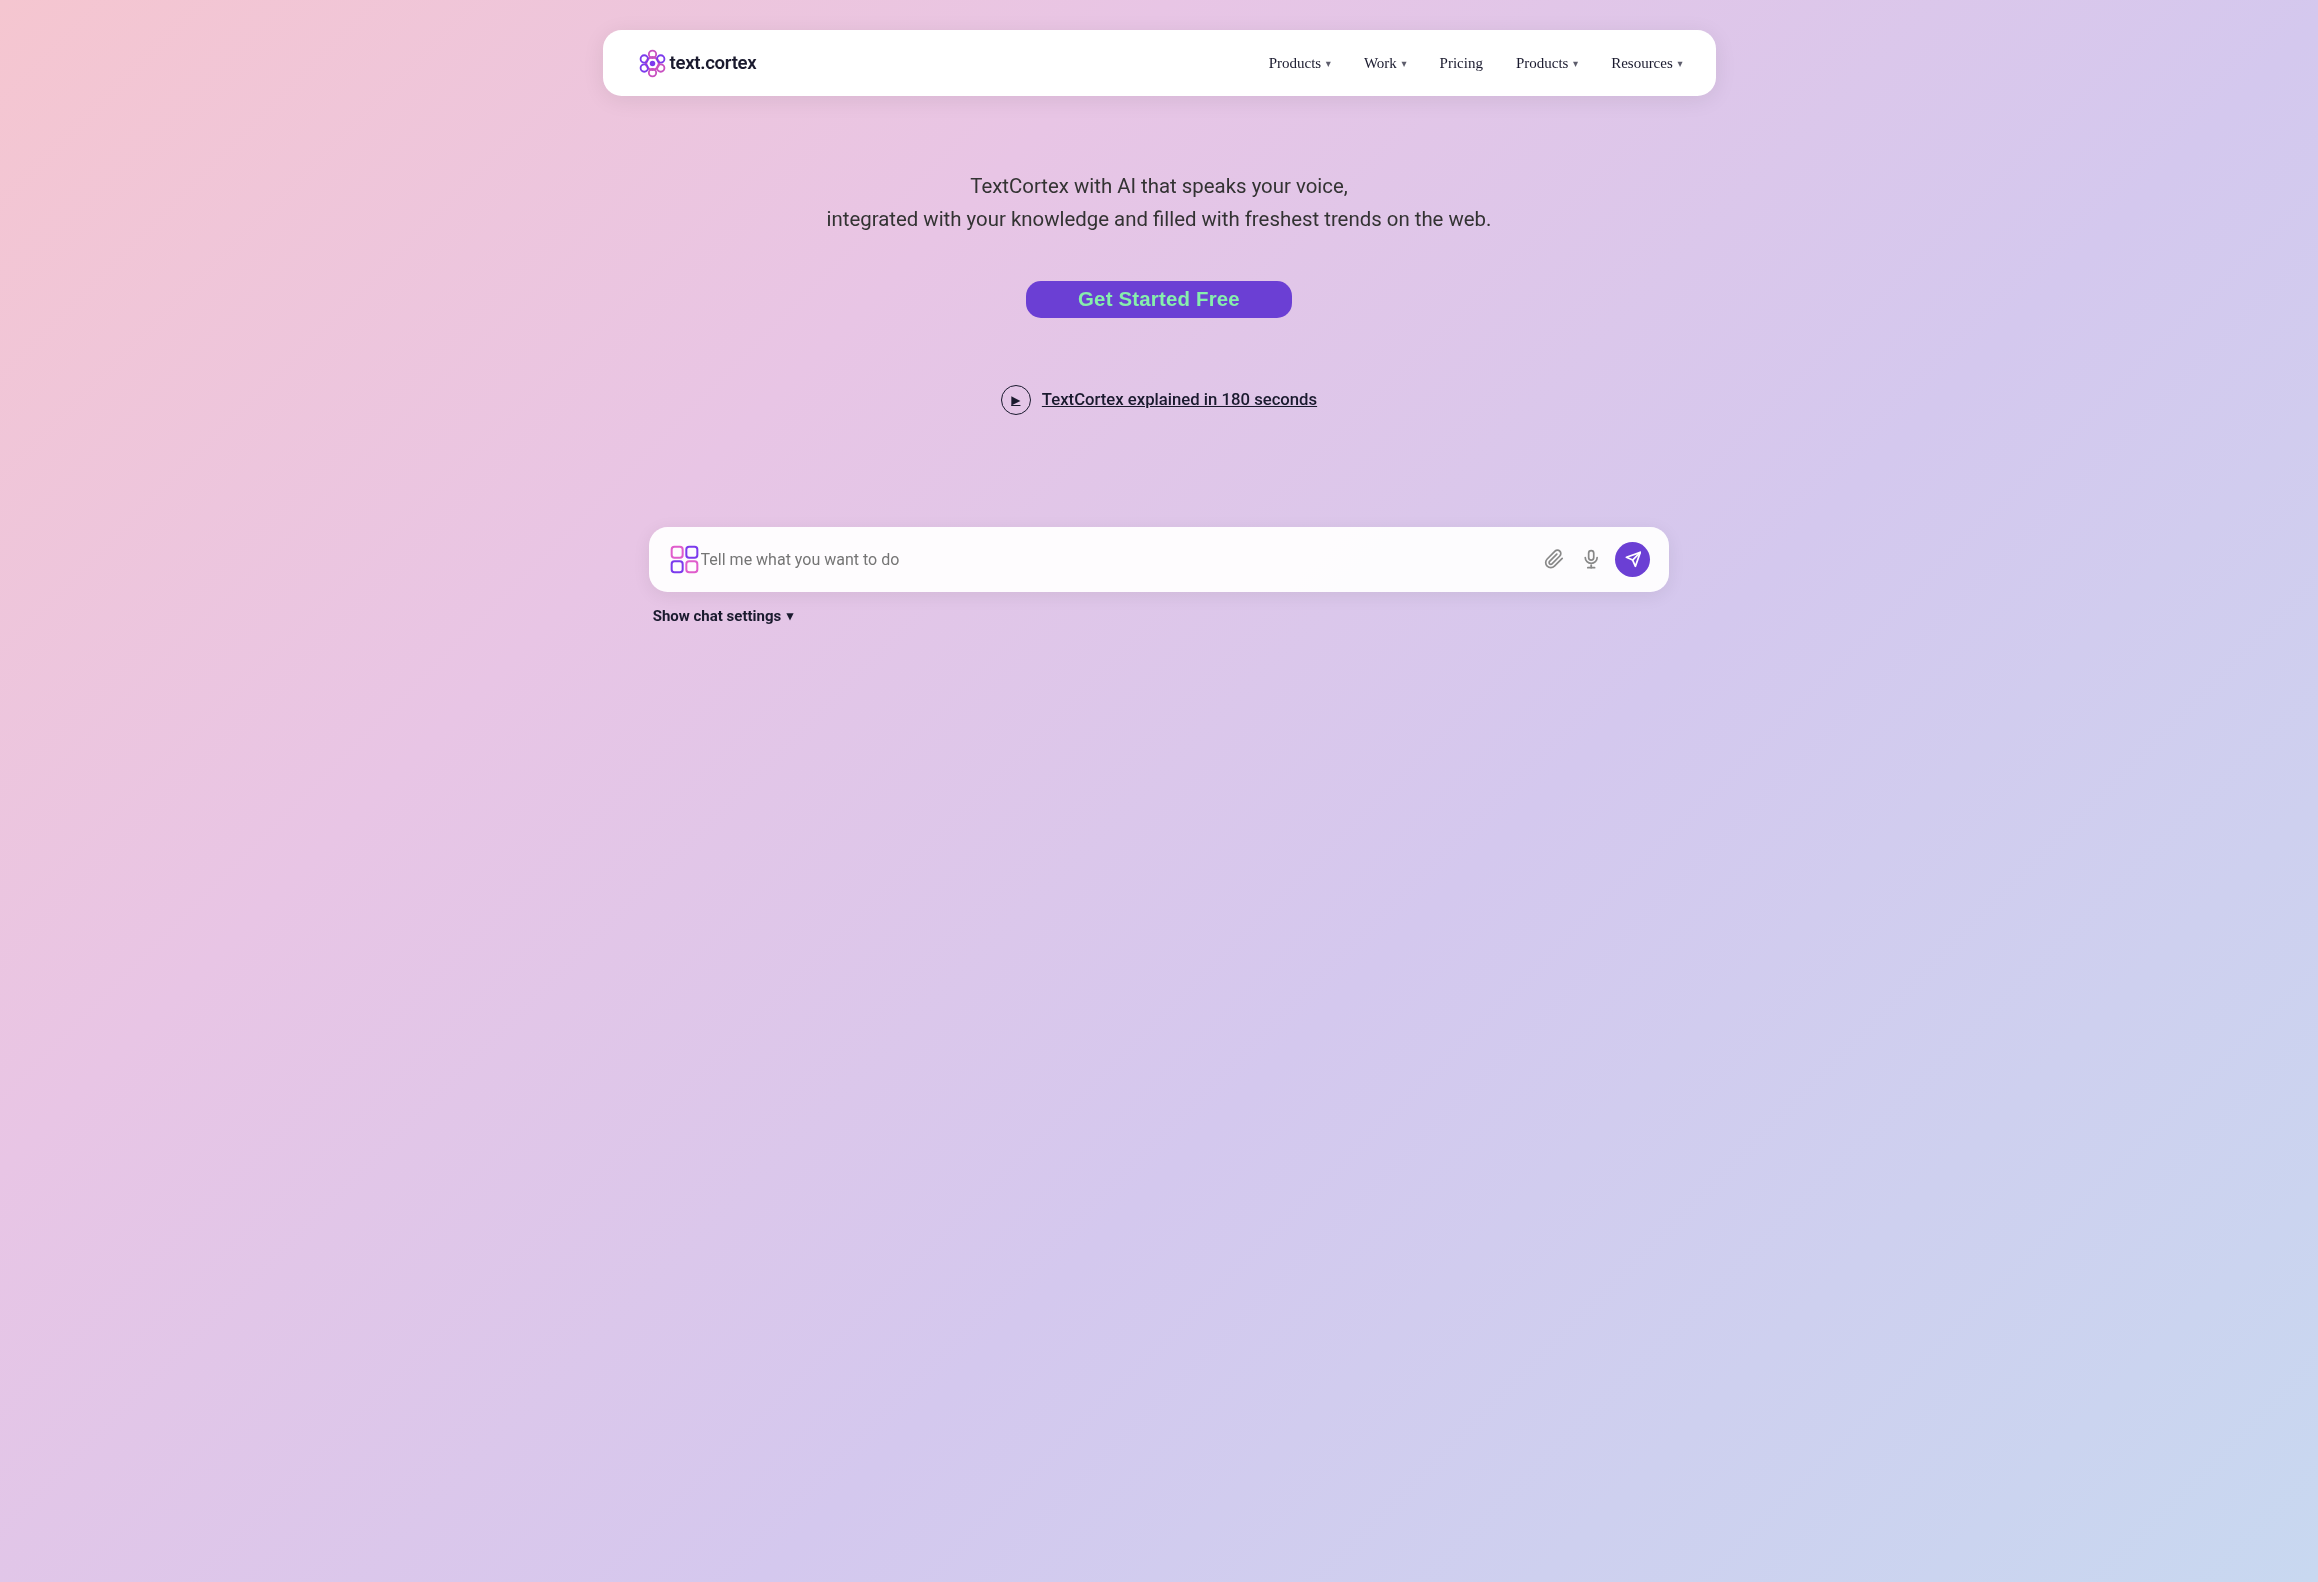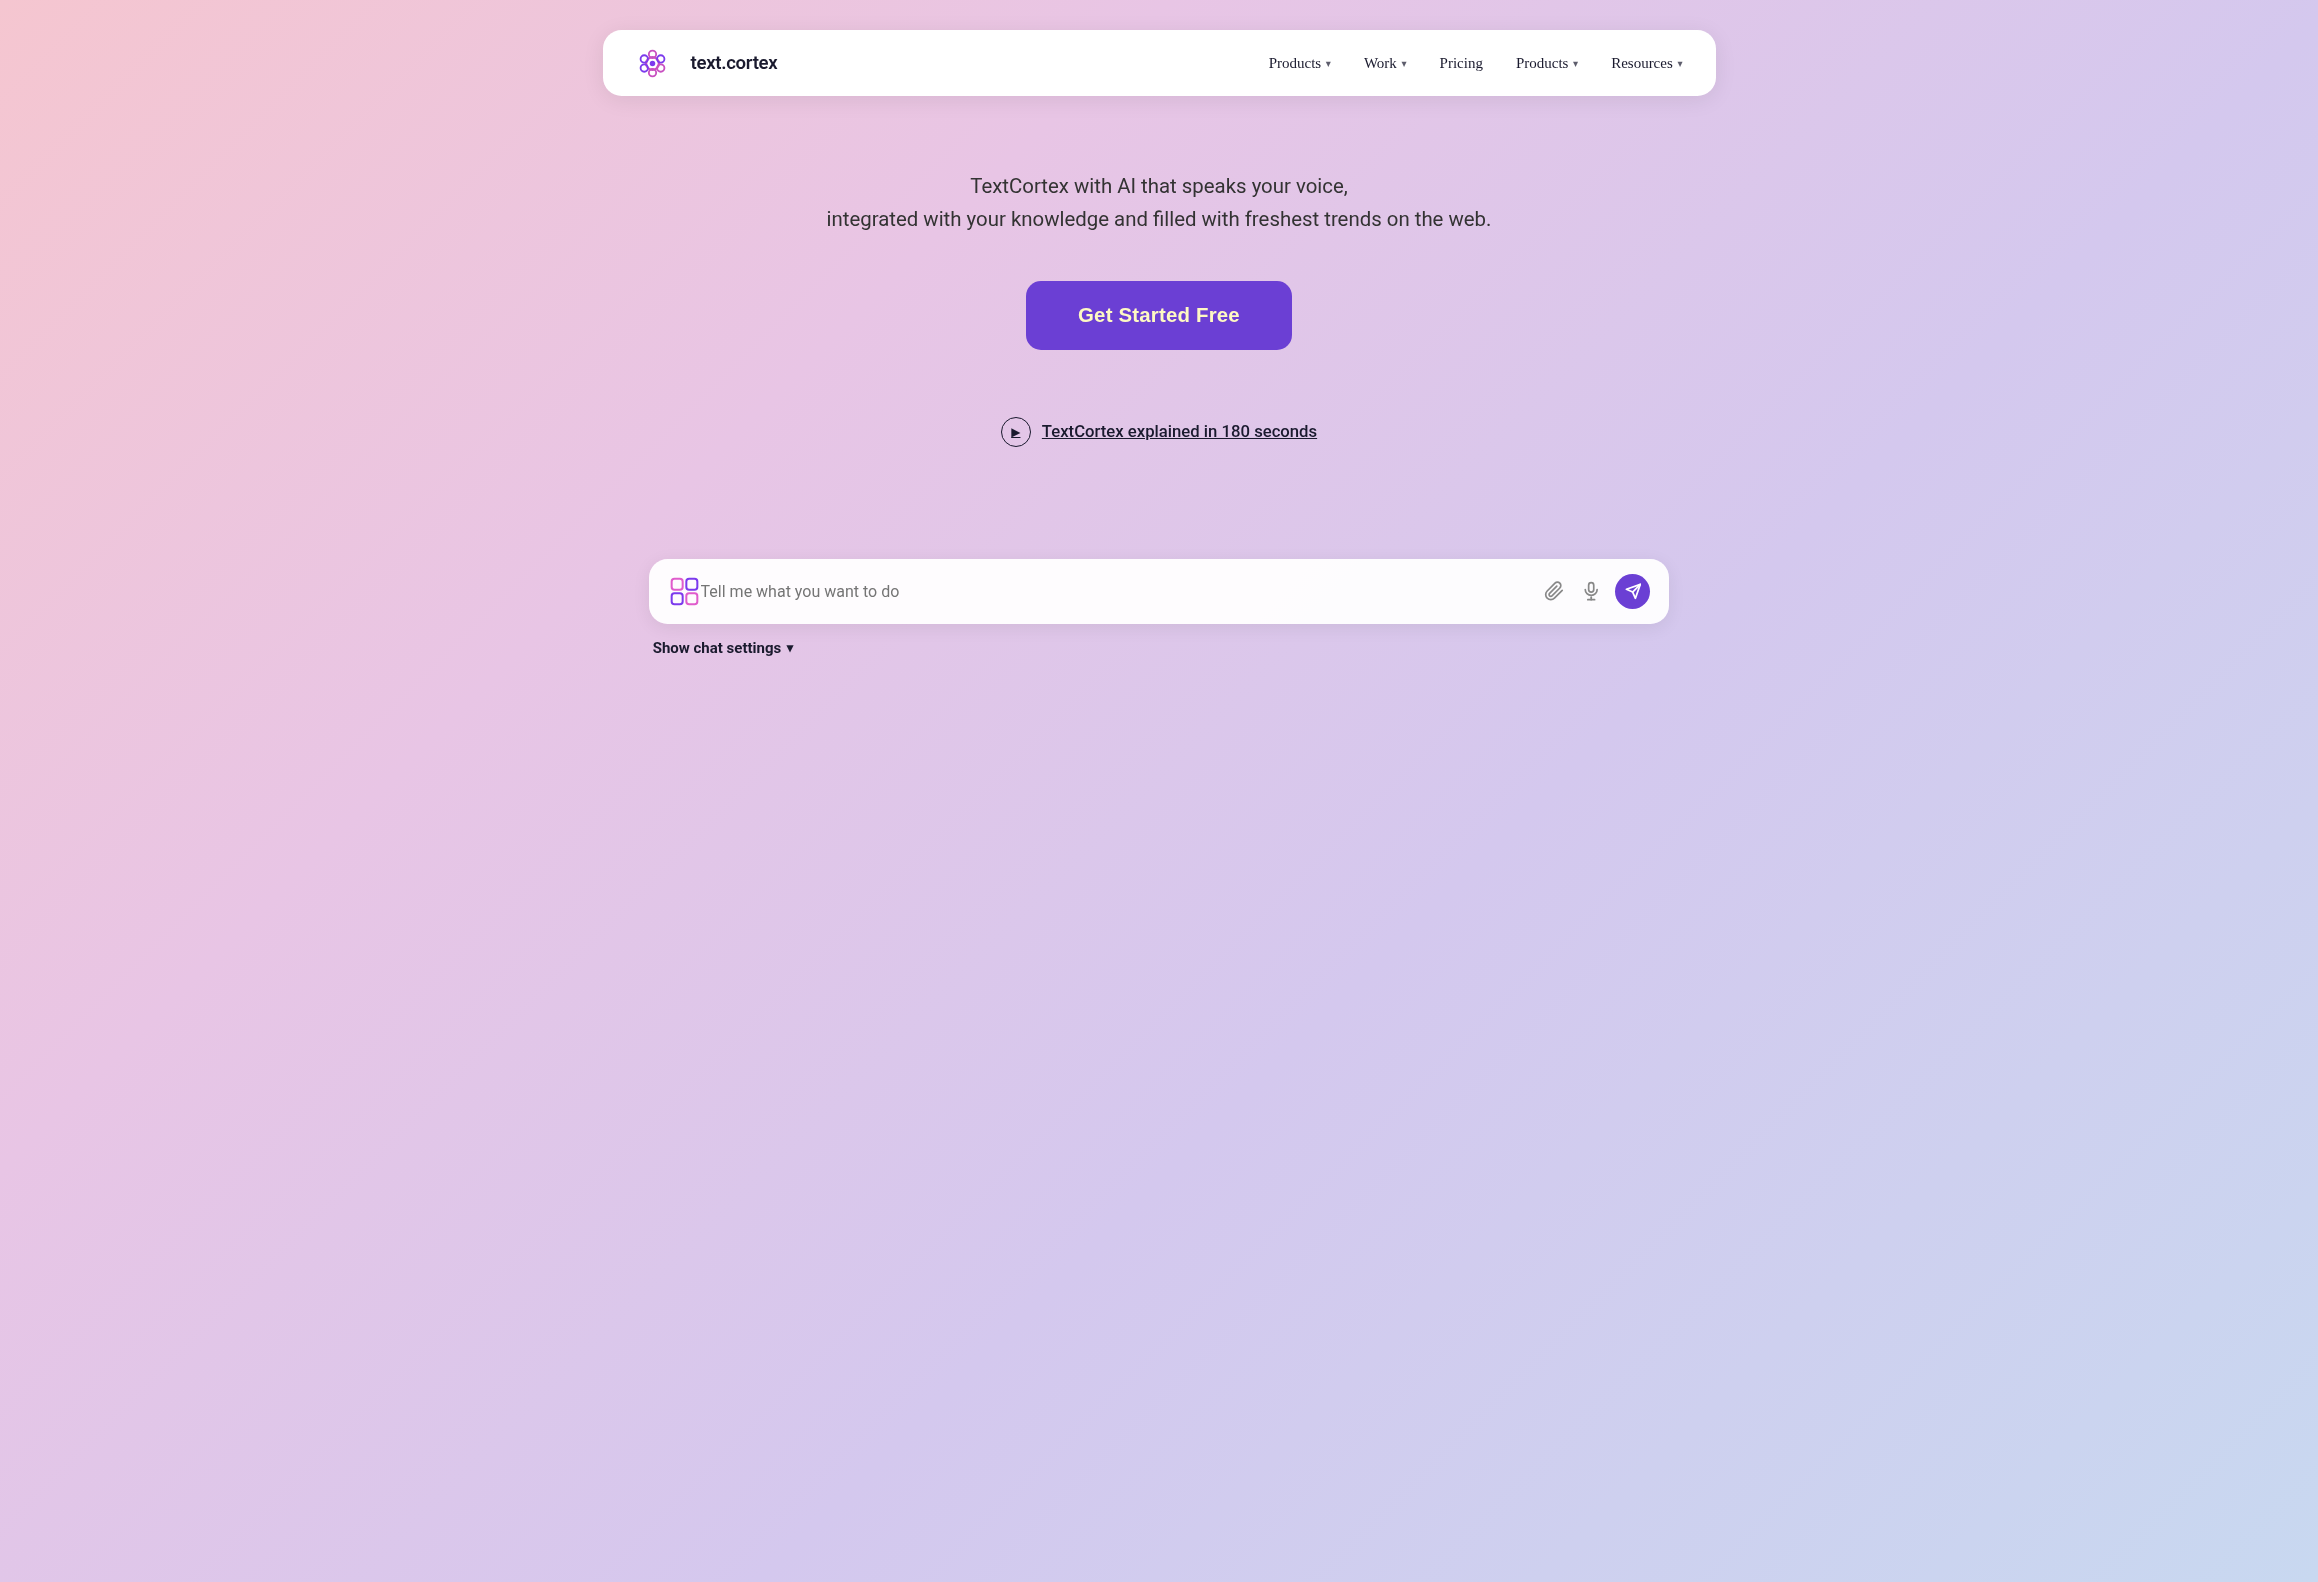--- a/index.html
+++ b/index.html
@@ -28,21 +28,21 @@
       display: flex;
       align-items: center;
       justify-content: space-between;
       padding: 16.7px 33px;
       margin-bottom: 74px;
     }
 
     .logo {
       display: flex;
       align-items: center;
-      gap: 22px;
+      gap: 1px;
       text-decoration: none;
     }
 
     .logo-icon {
       width: 33px;
       height: 33px;
     }
 
     .logo-text {
       font-size: 18.6px;
@@ -94,24 +94,24 @@
     .hero-subtitle {
       font-size: 20.4px;
       color: #333;
       line-height: 1.6;
       font-weight: 400;
       margin-bottom: 45px;
     }
 
     .cta-button {
       background: #6b3fd4;
-      color: #fef9c3;
+      color: #86efac;
       border: none;
       border-radius: 15px;
-      padding: 23px 52px;
+      padding: 7px 52px;
       font-size: 20.4px;
       font-weight: 700;
       cursor: pointer;
       letter-spacing: 0.2px;
       margin-bottom: 37px;
       transition: background 0.2s;
     }
 
     .video-link {
       display: flex;

